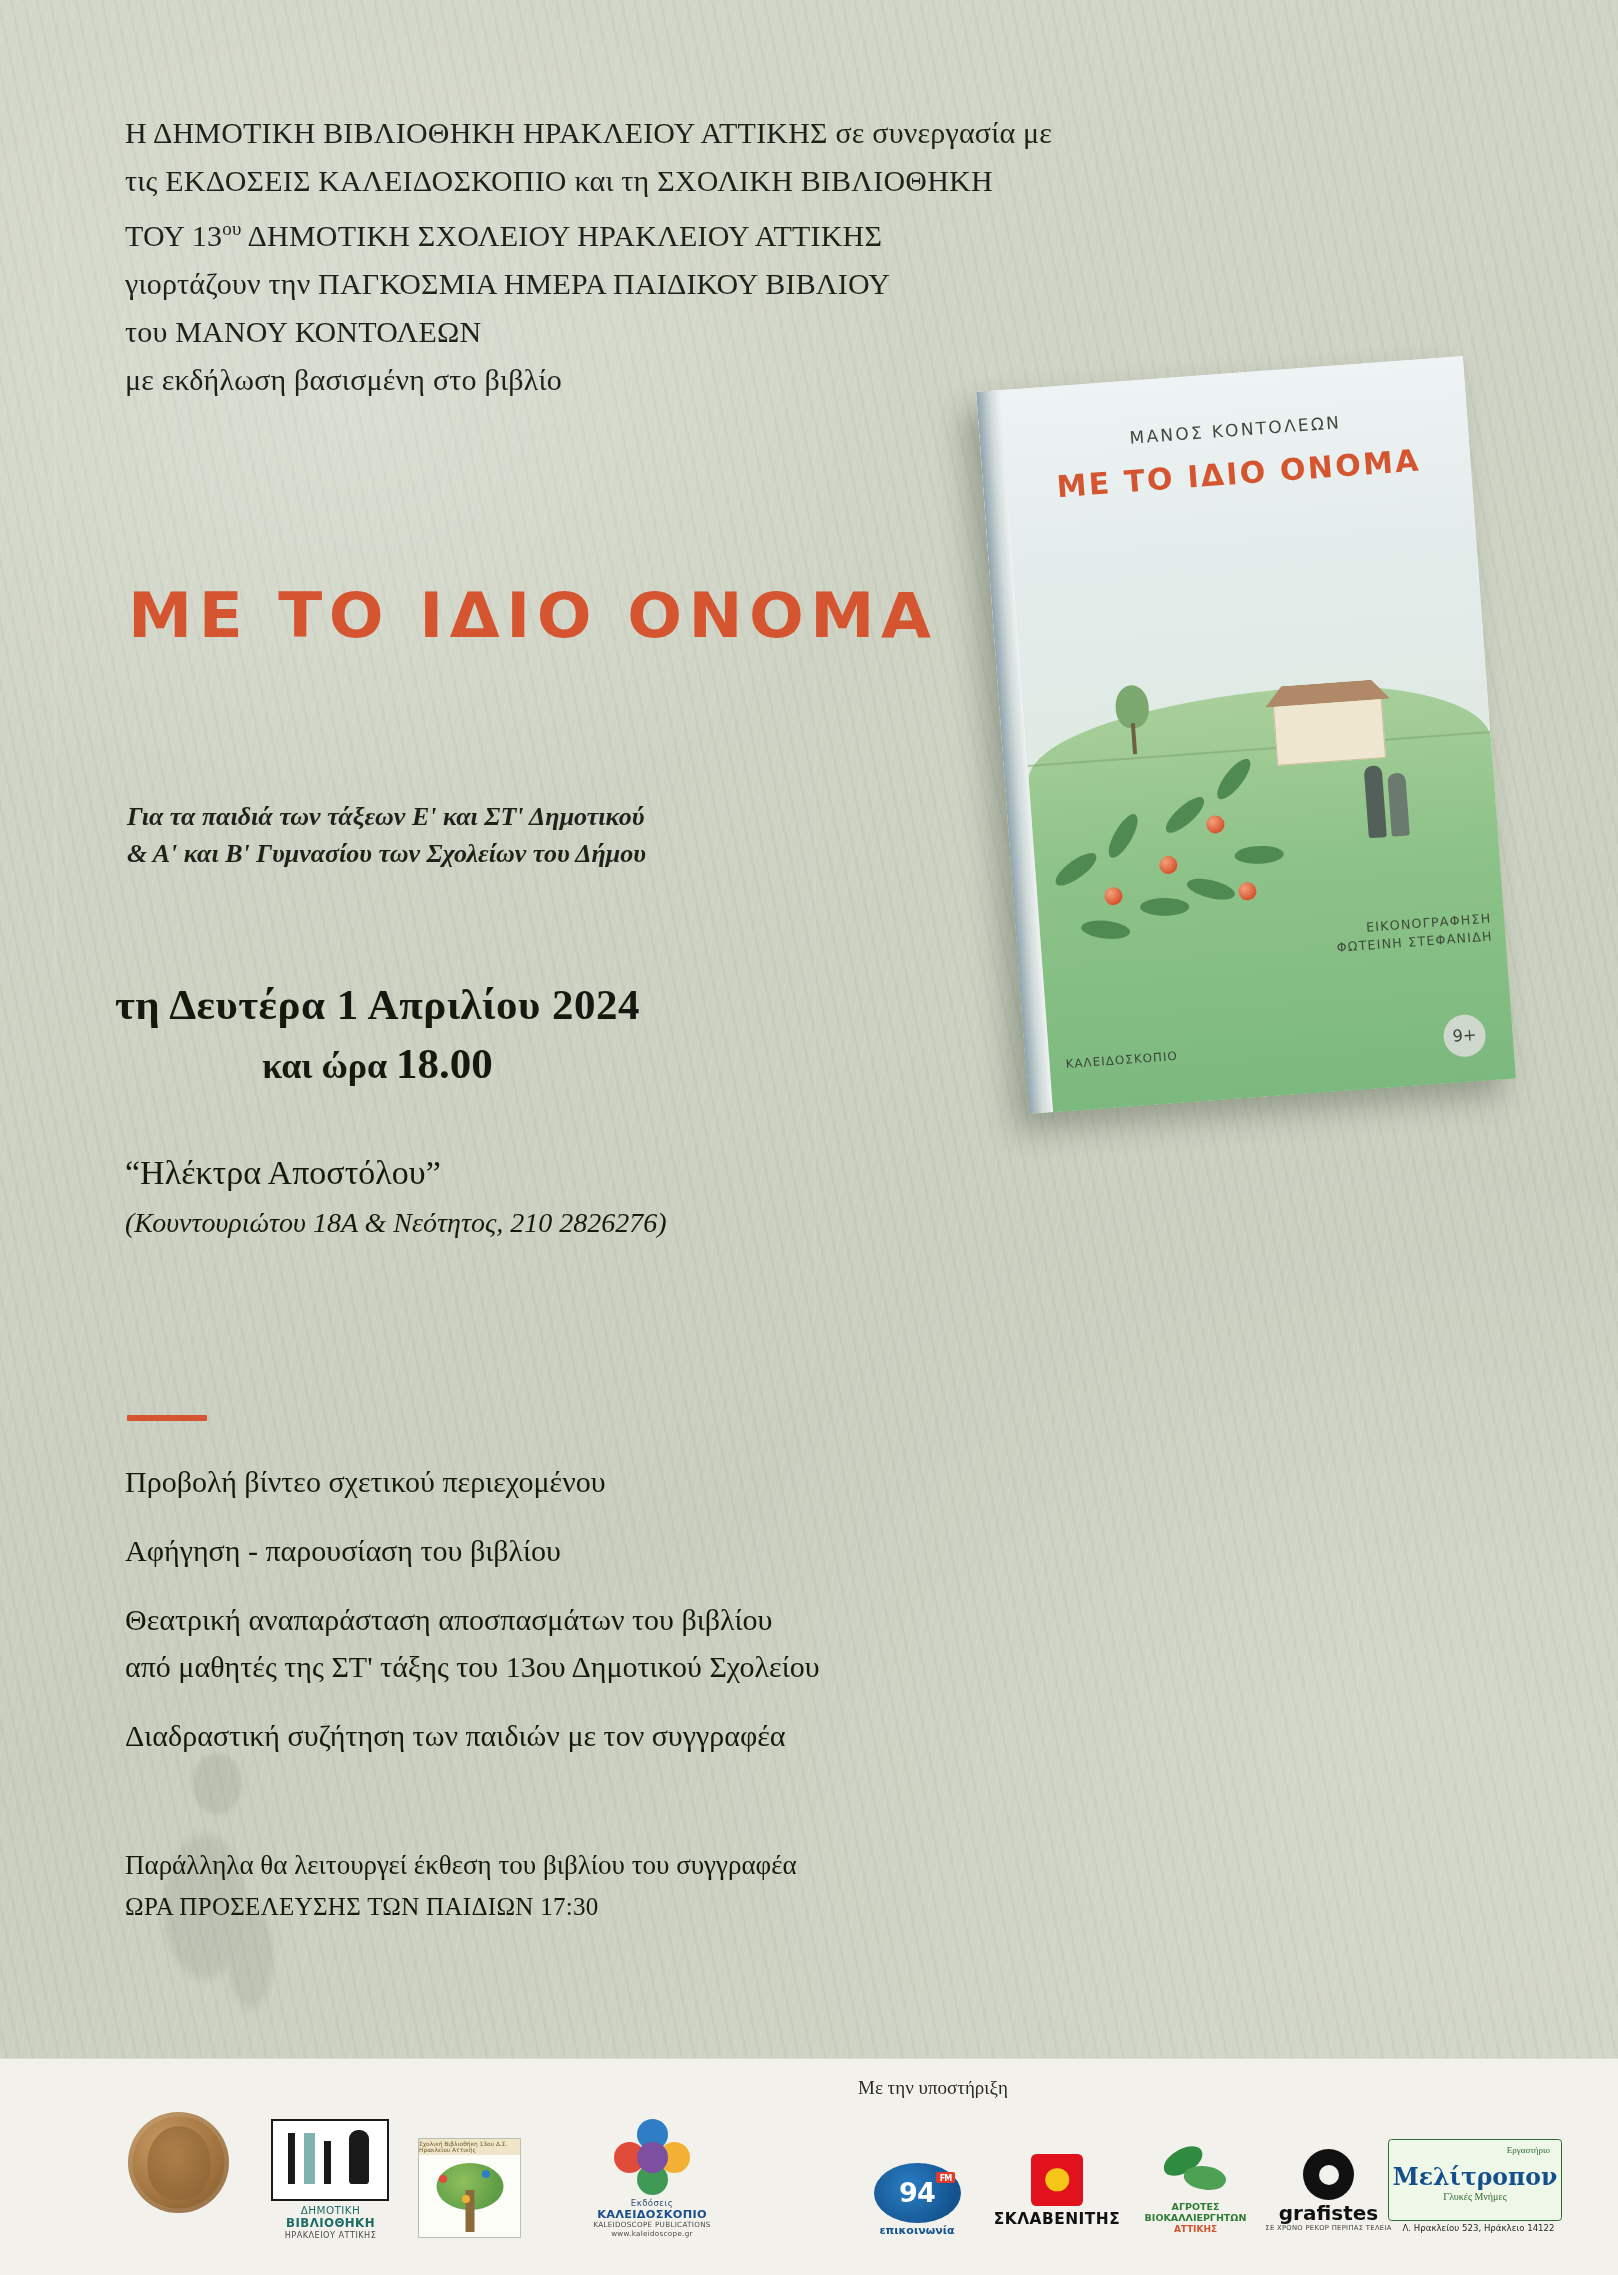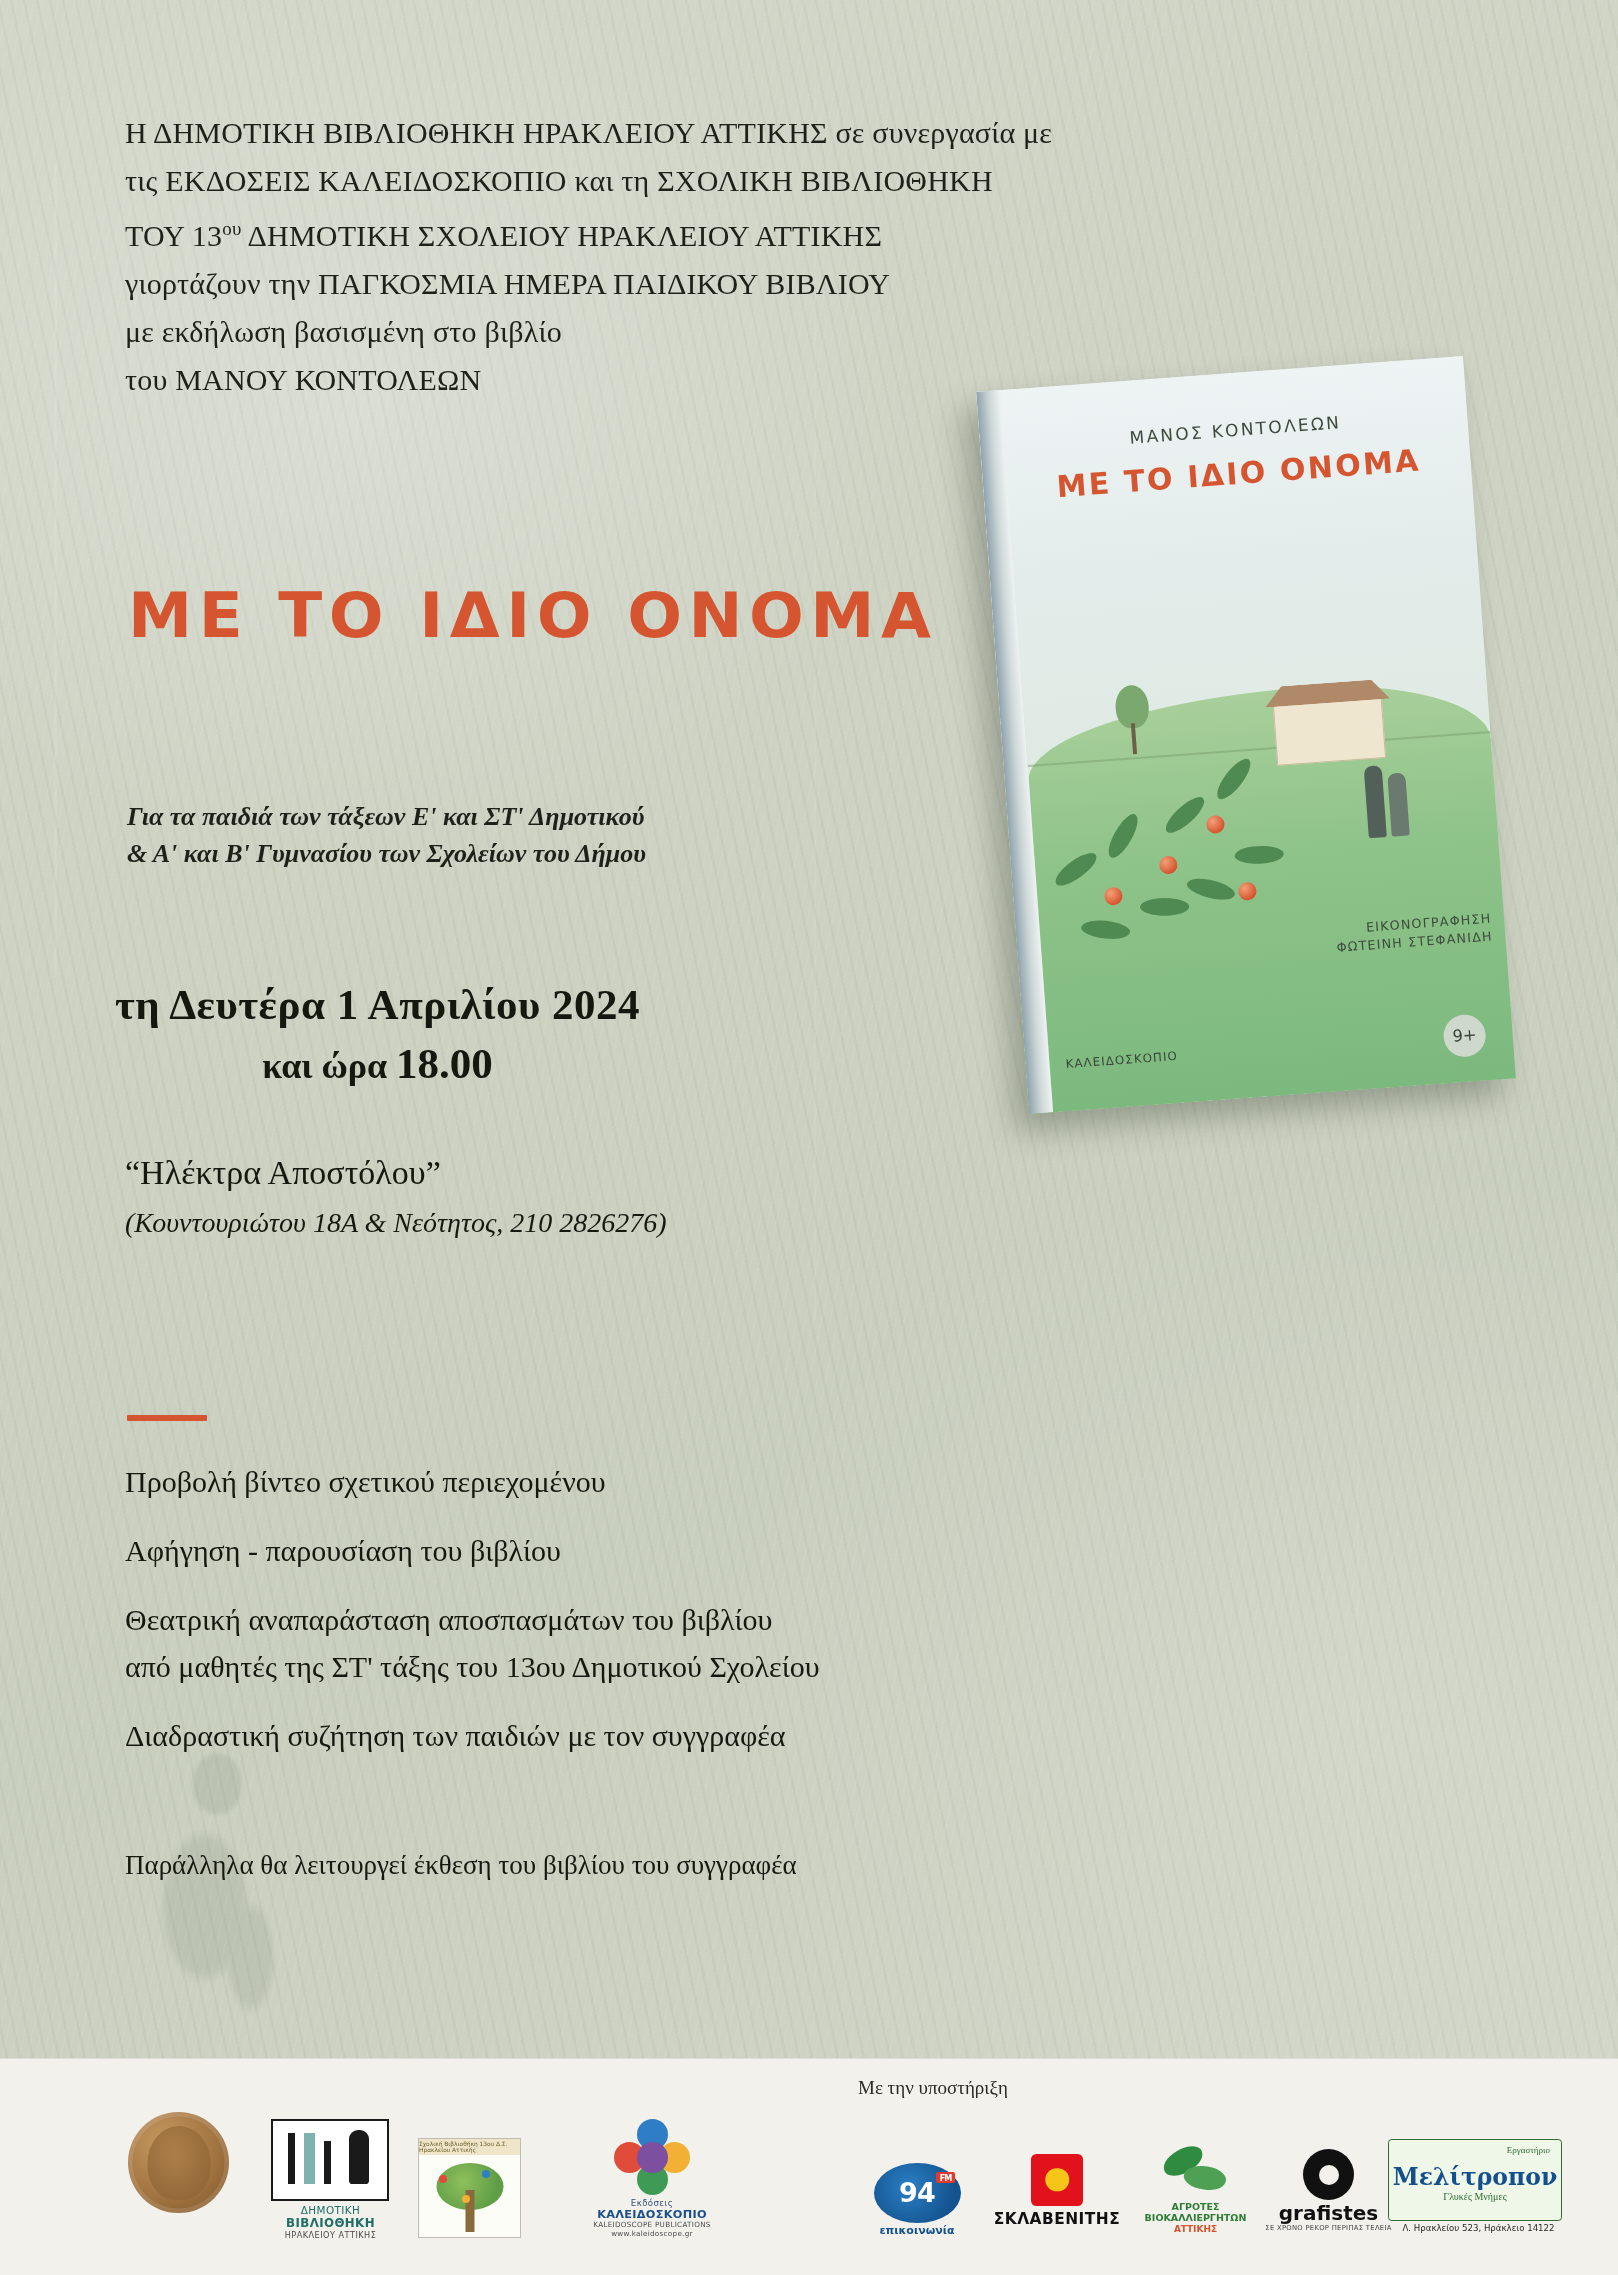--- a/index.html
+++ b/index.html
@@ -517,22 +517,22 @@
   <div class="scratch" style="left:814px;top:54px;width:1.8px;height:1266px;opacity:.35;"></div>
   <div class="scratch" style="left:1357px;top:1266px;width:1.8px;height:633px;opacity:.3;"></div>
 
   <div class="content">
 
     <div class="intro">
       <div>Η ΔΗΜΟΤΙΚΗ ΒΙΒΛΙΟΘΗΚΗ ΗΡΑΚΛΕΙΟΥ ΑΤΤΙΚΗΣ σε συνεργασία με</div>
       <div>τις ΕΚΔΟΣΕΙΣ ΚΑΛΕΙΔΟΣΚΟΠΙΟ και τη ΣΧΟΛΙΚΗ ΒΙΒΛΙΟΘΗΚΗ</div>
       <div><span>ΤΟΥ 13</span><span class="sup">ου</span><span> ΔΗΜΟΤΙΚΗ ΣΧΟΛΕΙΟΥ ΗΡΑΚΛΕΙΟΥ ΑΤΤΙΚΗΣ</span></div>
       <div>γιορτάζουν την ΠΑΓΚΟΣΜΙΑ ΗΜΕΡΑ ΠΑΙΔΙΚΟΥ ΒΙΒΛΙΟΥ</div>
+      <div>του ΜΑΝΟΥ ΚΟΝΤΟΛΕΩΝ</div>
       <div>με εκδήλωση βασισμένη στο βιβλίο</div>
-      <div>του ΜΑΝΟΥ ΚΟΝΤΟΛΕΩΝ</div>
     </div>
 
     <div class="main-title">ΜΕ ΤΟ ΙΔΙΟ ΟΝΟΜΑ</div>
 
     <div class="audience">
       <div>Για τα παιδιά των τάξεων Ε' και ΣΤ' Δημοτικού</div>
       <div>&amp; Α' και Β' Γυμνασίου των Σχολείων του Δήμου</div>
     </div>
 
     <div class="date-block">
@@ -552,20 +552,21 @@
       <div class="item">Αφήγηση - παρουσίαση του βιβλίου</div>
       <div class="item tight">
         <div>Θεατρική αναπαράσταση αποσπασμάτων του βιβλίου</div>
         <div>από μαθητές της ΣΤ' τάξης του 13ου Δημοτικού Σχολείου</div>
       </div>
       <div class="item">Διαδραστική συζήτηση των παιδιών με τον συγγραφέα</div>
     </div>
 
     <div class="notes">
       <div class="n1">Παράλληλα θα λειτουργεί έκθεση του βιβλίου του συγγραφέα</div>
+      <div class="n2">ΩΡΑ ΠΡΟΣΕΛΕΥΣΗΣ ΤΩΝ ΠΑΙΔΙΩΝ 17:30</div>
     </div>
 
     <div class="book">
       <div class="book-inner">
         <div class="book-sky"></div>
         <div class="book-hill"></div>
         <div class="book-field-line"></div>
         <div class="tree"></div>
         <div class="house"></div>
         <div class="figures">

